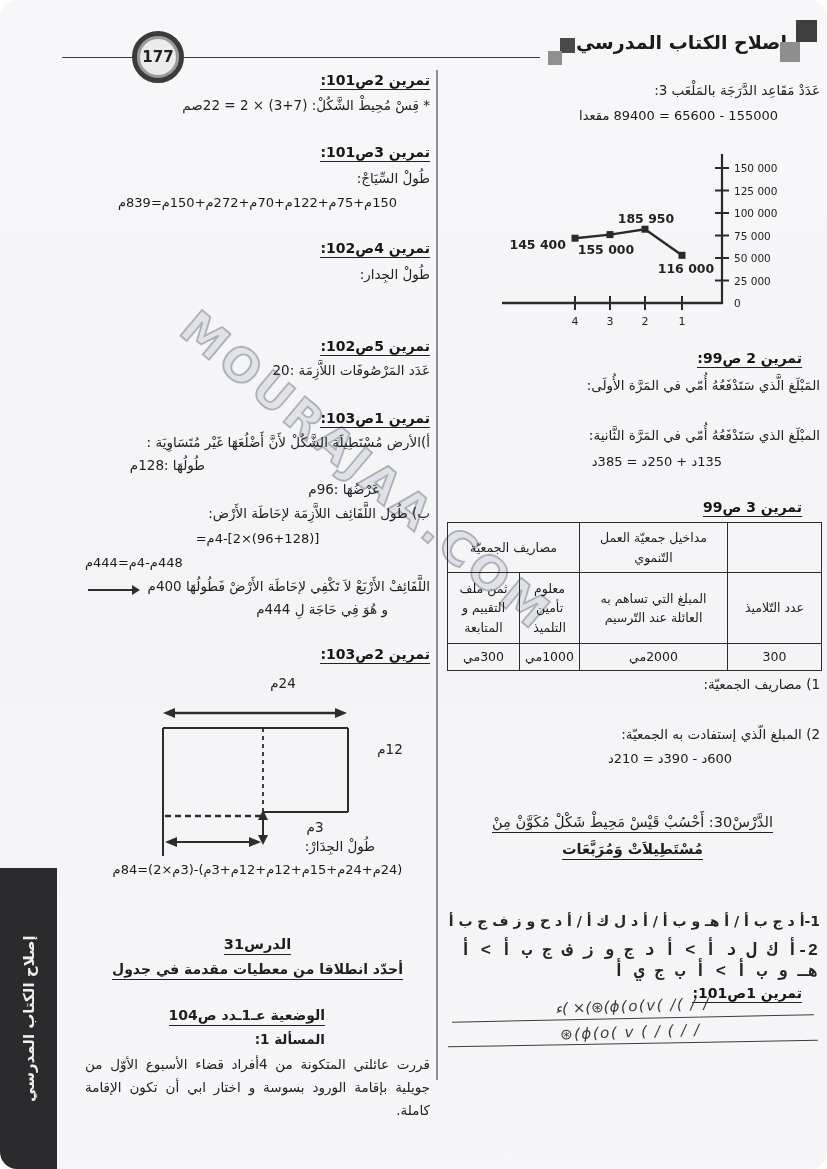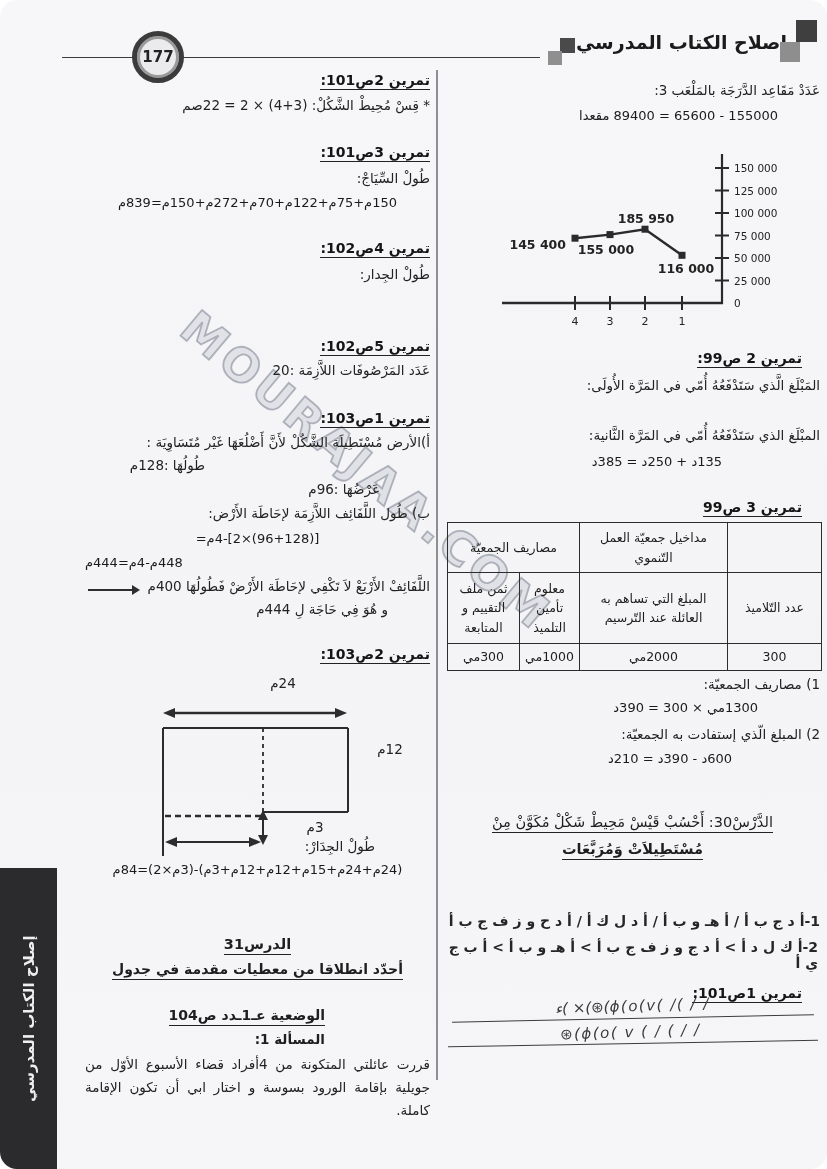--- a/index.html
+++ b/index.html
@@ -151,46 +151,45 @@
         <td>300</td>
         <td class="rtl" style="text-align:center;">2000مي</td>
         <td class="rtl" style="text-align:center;">1000مي</td>
         <td class="rtl" style="text-align:center;">300مي</td>
       </tr>
     </tbody>
       </table>
   </div>
 
   <div class="abs rtl body-line" style="left:445px;top:676px;width:375px;">1) مصاريف الجمعيّة:</div>
-  <div class="abs rtl eq" style="left:445px;top:700px;width:375px;box-sizing:border-box;padding-right:62px;">1300مي × 300 = 390د</div>
   <div class="abs rtl body-line" style="left:445px;top:726px;width:375px;">2) المبلغ الّذي إستفادت به الجمعيّة:</div>
   <div class="abs rtl eq" style="left:445px;top:751px;width:375px;box-sizing:border-box;padding-right:88px;">600د - 390د = 210د</div>
 
   <div class="abs rtl center" style="left:445px;top:814px;width:375px;font-weight:normal;font-size:14.5px;">
     <span style="border-bottom:1.6px solid #222;padding-bottom:2px;">الدَّرْسْ30: أَحْسُبْ قَيْسْ مَحِيطْ شَكْلْ مُكَوَّنْ مِنْ</span>
   </div>
   <div class="abs rtl center" style="left:445px;top:841px;width:375px;font-weight:bold;font-size:14.5px;">
     <span style="border-bottom:1.6px solid #222;padding-bottom:2px;">مُسْتَطِيلاَتْ وَمُرَبَّعَات</span>
   </div>
 
   <div class="abs rtl" style="left:445px;top:913px;width:375px;font-size:14px;font-weight:bold;color:#252525;">1-أ د ج ب أ / أ هـ و ب أ / أ د ل ك أ / أ د ح و ز ف ج ب أ</div>
-  <div class="abs rtl" style="left:443px;top:939px;width:375px;font-size:14px;font-weight:bold;color:#252525;">2-أ ك ل د أ &gt; أ د ج و ز ف ج ب أ &gt; أ هـ و ب أ &gt; أ ب ج ي أ</div>
+  <div class="abs rtl" style="left:443px;top:939px;width:375px;font-size:17px;font-weight:bold;color:#252525;font-family:Liberation Mono, monospace;">2-أ ك ل د أ &gt; أ د ج و ز ف ج ب أ &gt; أ هـ و ب أ &gt; أ ب ج ي أ</div>
 
   <div class="abs rtl heading" style="left:445px;top:985px;width:375px;padding-right:18px;box-sizing:border-box;">
     <span>تمرين 1ص101:</span>
   </div>
   <div class="abs hand ltr" style="left:555px;top:997px;transform:rotate(-2deg);">ء( ×(⊛(ϕ(o(v( ∕( ∕ ∕</div>
   <div class="abs rule" style="left:452px;top:1018px;width:362px;transform:rotate(-1.2deg);border-top-width:1.8px;"></div>
   <div class="abs hand ltr" style="left:560px;top:1023px;transform:rotate(-2deg);">⊛(ϕ(o( v ( ∕ ( ∕ ∕</div>
   <div class="abs rule" style="left:448px;top:1043px;width:370px;transform:rotate(-1deg);border-top-width:1.8px;"></div>
 
   <div class="abs rtl heading" style="left:85px;top:72px;width:345px;">
     <span>تمرين 2ص101:</span>
   </div>
-  <div class="abs rtl body-line" style="left:85px;top:97px;width:345px;">* قِسْ مُحِيطْ الشَّكُلْ: (3+4) × 2 = 22صم</div>
+  <div class="abs rtl body-line" style="left:85px;top:97px;width:345px;">* قِسْ مُحِيطْ الشَّكُلْ: (7+3) × 2 = 22صم</div>
 
   <div class="abs rtl heading" style="left:85px;top:144px;width:345px;">
     <span>تمرين 3ص101:</span>
   </div>
   <div class="abs rtl body-line" style="left:85px;top:170px;width:345px;">طُولْ السِّيَاجْ:</div>
   <div class="abs rtl eq center" style="left:85px;top:195px;width:345px;">150م+75م+122م+70م+272م+150م=839م</div>
 
   <div class="abs rtl heading" style="left:85px;top:240px;width:345px;">
     <span>تمرين 4ص102:</span>
   </div>

